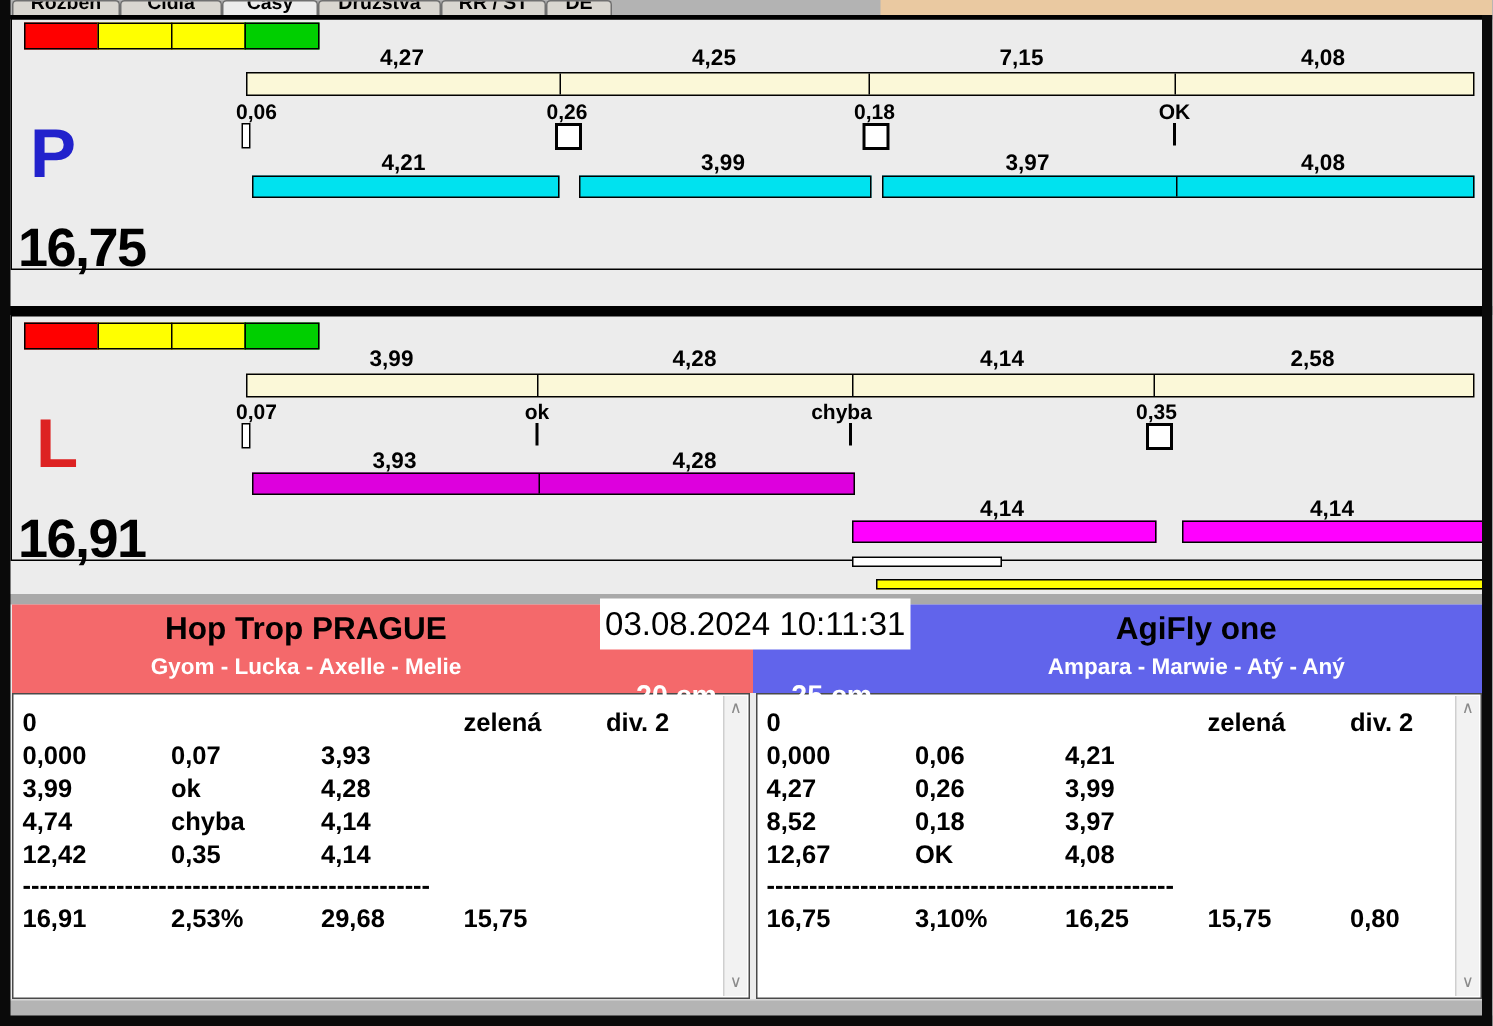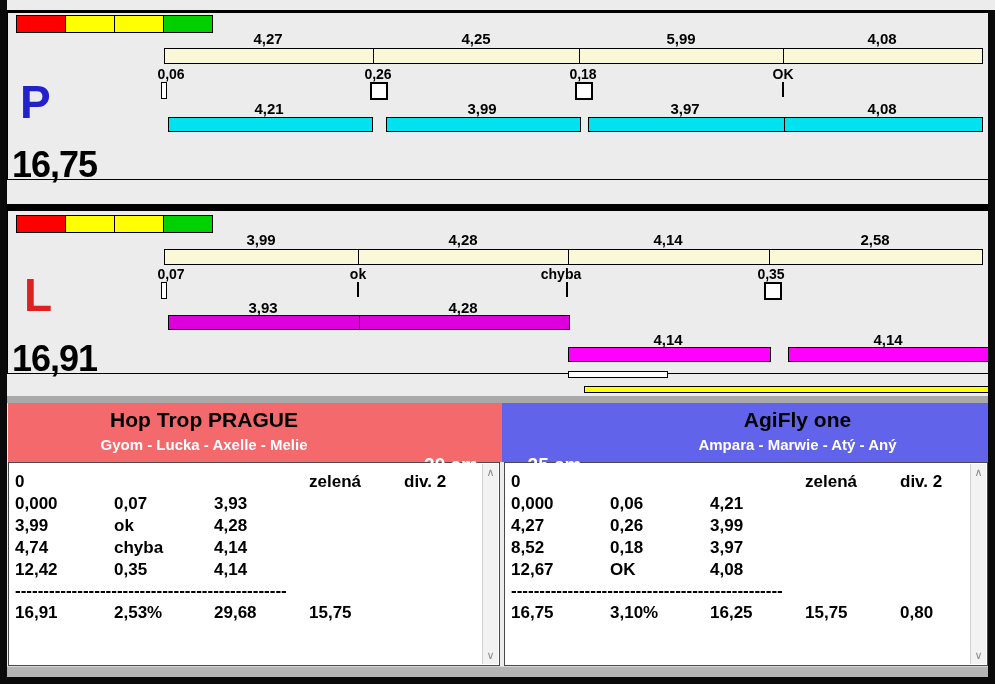--- a/index.html
+++ b/index.html
@@ -71,33 +71,54 @@
   .sb-up{top:1px;} .sb-dn{bottom:1px;}
 
   .bot-gray{position:absolute;left:0;top:666px;width:995px;height:11px;background:#B4B4B4;border-top:1px solid #d8d8d8;}
   .bot-black{position:absolute;left:0;top:677px;width:995px;height:7px;background:#0a0a0a;}
 </style>
 </head>
 <body>
 
 <div class="screen">
 
+  <div class="tabstrip">
+    <div class="tan"></div>
+    <div class="tab" style="left:8px;width:70px">
+        <span class="tablbl">Rozběh</span>
+      </div>
+    <div class="tab" style="left:80px;width:66px">
+        <span class="tablbl">Čidla</span>
+      </div>
+    <div class="tab active" style="left:148px;width:62px">
+        <span class="tablbl">Časy</span>
+      </div>
+    <div class="tab" style="left:212px;width:80px">
+        <span class="tablbl">Družstva</span>
+      </div>
+    <div class="tab" style="left:294px;width:68px">
+        <span class="tablbl">RR / ST</span>
+      </div>
+    <div class="tab" style="left:364px;width:42px">
+        <span class="tablbl">DE</span>
+      </div>
+  </div>
   <div class="topline"></div>
 
   <div class="panel" style="top:12px;height:166px">
     <div class="swatches" style="top:2px">
       <div class="sw red"></div>
       <div class="sw yel"></div>
       <div class="sw yel"></div>
       <div class="sw grn"></div>
     </div>
 
     <span class="barlbl" style="left:260px;top:17px">4,27</span>
     <span class="barlbl" style="left:468px;top:17px">4,25</span>
-    <span class="barlbl" style="left:673px;top:17px">5,99</span>
+    <span class="barlbl" style="left:673px;top:17px">7,15</span>
     <span class="barlbl" style="left:874px;top:17px">4,08</span>
 
     <div class="cream" style="top:35px;width:817px">
       <div class="seg" style="width:209px"></div>
       <div class="seg" style="width:206px"></div>
       <div class="seg" style="width:204px"></div>
       <div class="seg" style="width:198px"></div>
     </div>
 
     <span class="mlabel" style="left:163px;top:53px">0,06</span>
@@ -184,20 +205,21 @@
       <div class="team-members">Ampara - Marwie - Atý - Aný</div>
     </div>
   </div>
   <div class="hdr hdr-left">
     <div class="inner">
       <div class="team-title">Hop Trop PRAGUE</div>
       <div class="team-members">Gyom - Lucka - Axelle - Melie</div>
     </div>
   </div>
 
+  <div class="datebox">03.08.2024 10:11:31</div>
   <div class="sizelbl" style="left:400px;width:102px">20 cm</div>
   <div class="sizelbl" style="left:502px;width:105px">25 cm</div>
 
   <div class="rtable t-left">
     <span class="cell c1 r0">0</span>
     <span class="cell c4 r0">zelená</span>
     <span class="cell c5 r0">div. 2</span>
     <span class="cell c1 r1">0,000</span>
     <span class="cell c2 r1">0,07</span>
     <span class="cell c3 r1">3,93</span>

